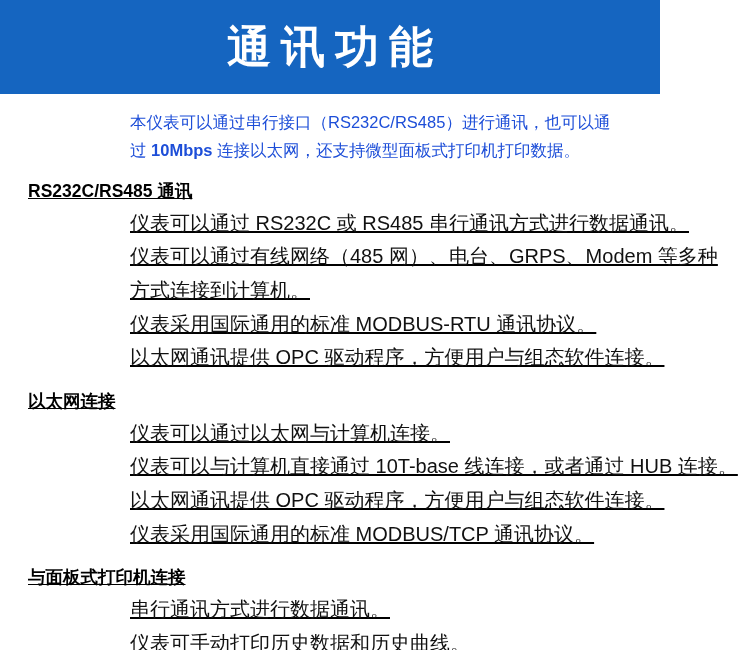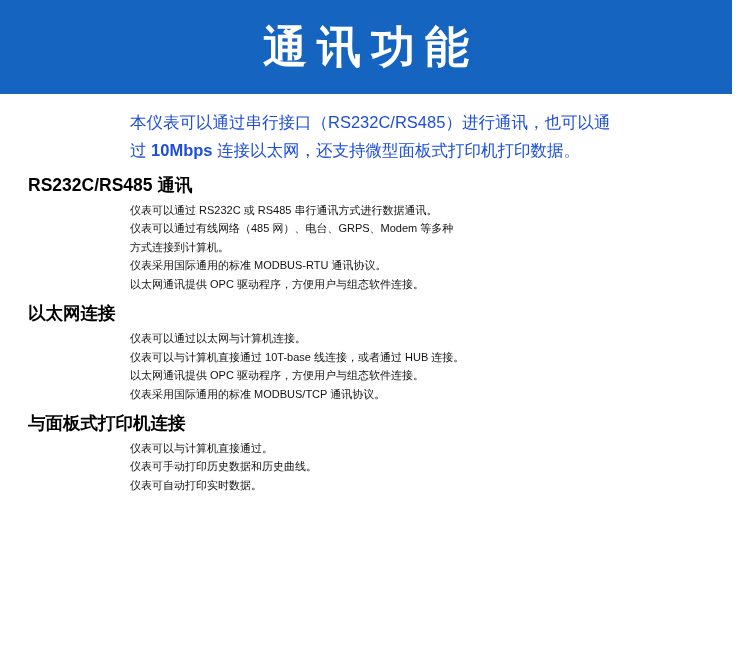--- a/index.html
+++ b/index.html
@@ -14,21 +14,21 @@
     color: #000000;
     overflow: hidden;
   }
   .page {
     position: relative;
     width: 752px;
     height: 650px;
     box-sizing: border-box;
   }
   .banner {
-    width: 732px;
+    width: 660px;
     height: 94px;
     background: #1565C0;
     display: flex;
     align-items: center;
     justify-content: center;
   }
   .banner-title {
     color: #ffffff;
     font-size: 44px;
     font-weight: bold;
@@ -43,32 +43,33 @@
     margin: 0 0 6px 0;
     padding-left: 102px;
     font-size: 16.5px;
     line-height: 1.72;
     color: #1d4ed8;
   }
   .intro div {
     white-space: nowrap;
   }
   .section {
-    margin-top: 8px;
+    margin-top: 14px;
+    text-decoration: underline;
   }
   .section-head {
     font-size: 17.5px;
     font-weight: bold;
     padding-left: 0px;
     margin-bottom: 4px;
     color: #000;
   }
   .section-body {
     padding-left: 102px;
-    font-size: 11px;
+    font-size: 20px;
     line-height: 1.68;
     color: #111;
   }
   .section-body div {
     white-space: nowrap;
   }
   .b {
     font-weight: bold;
     text-align: center;
   }
@@ -106,20 +107,20 @@
         <div>仪表可以通过以太网与计算机连接。</div>
         <div>仪表可以与计算机直接通过 10T-base 线连接，或者通过 HUB 连接。</div>
         <div>以太网通讯提供 OPC 驱动程序，方便用户与组态软件连接。</div>
         <div>仪表采用国际通用的标准 MODBUS/TCP 通讯协议。</div>
       </div>
     </div>
 
     <div class="section">
       <div class="section-head">与面板式打印机连接</div>
       <div class="section-body">
-        <div>仪表可以与计算机直接通过。</div>
+        <div>串行通讯方式进行数据通讯。</div>
         <div>仪表可手动打印历史数据和历史曲线。</div>
         <div>仪表可自动打印实时数据。</div>
       </div>
     </div>
 
   </div>
 </div>
 
 </body></html>

